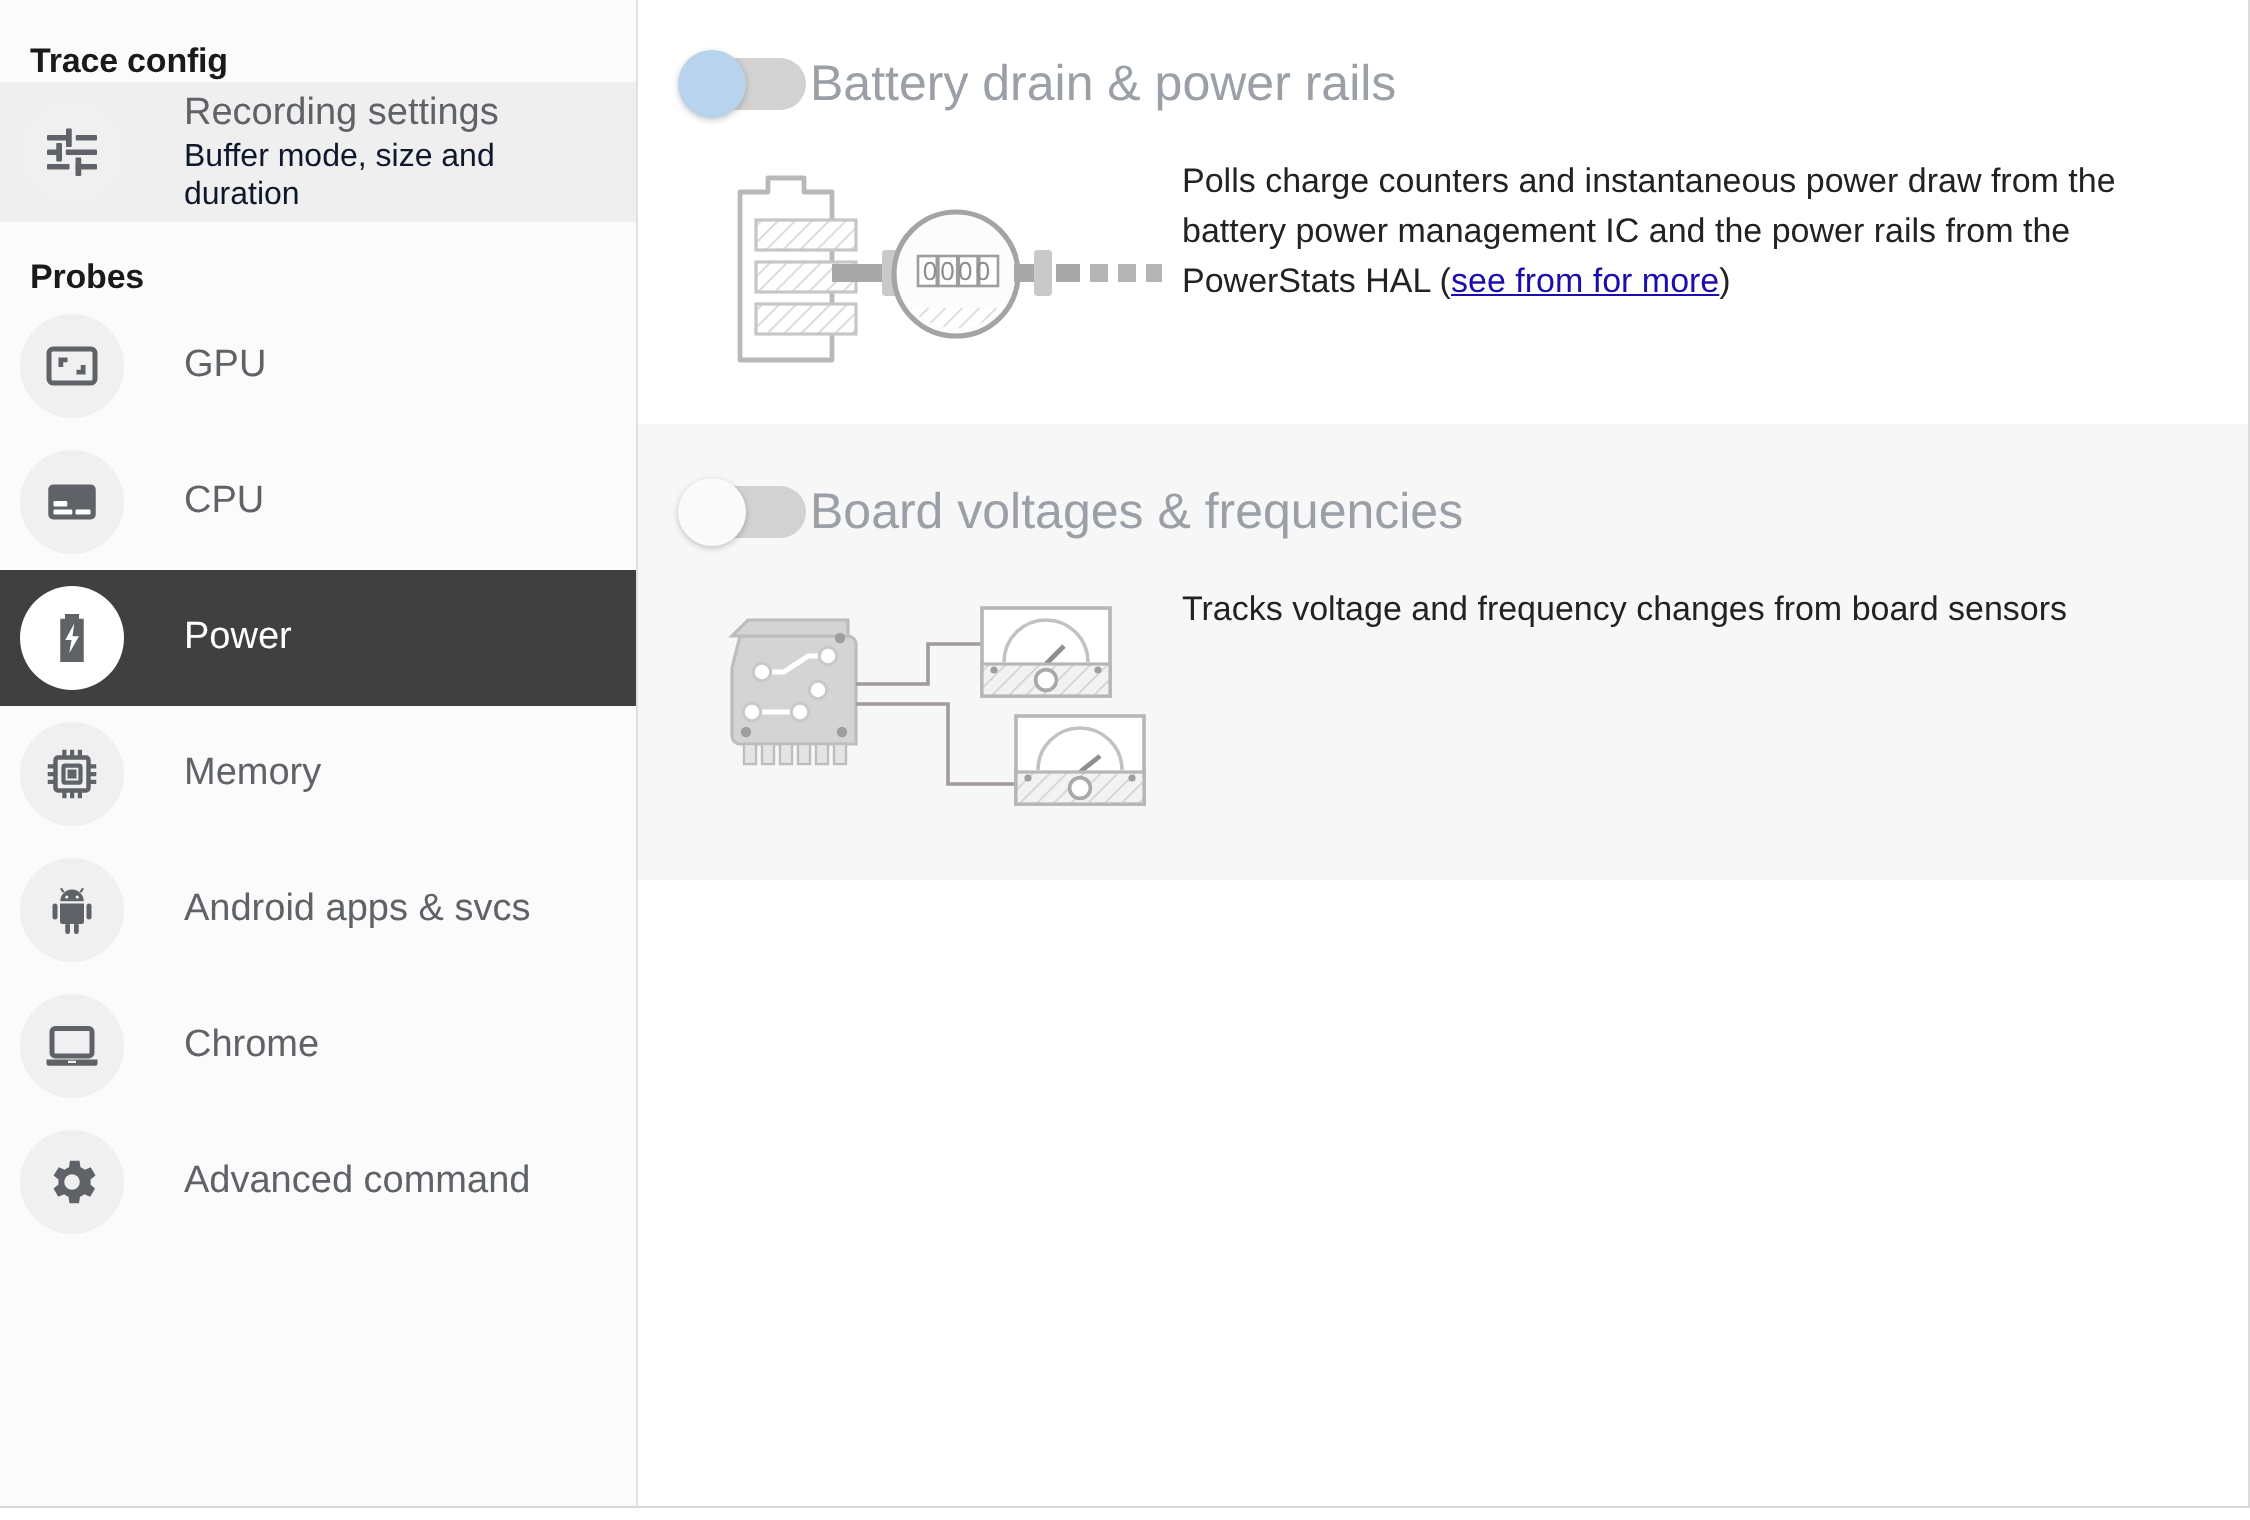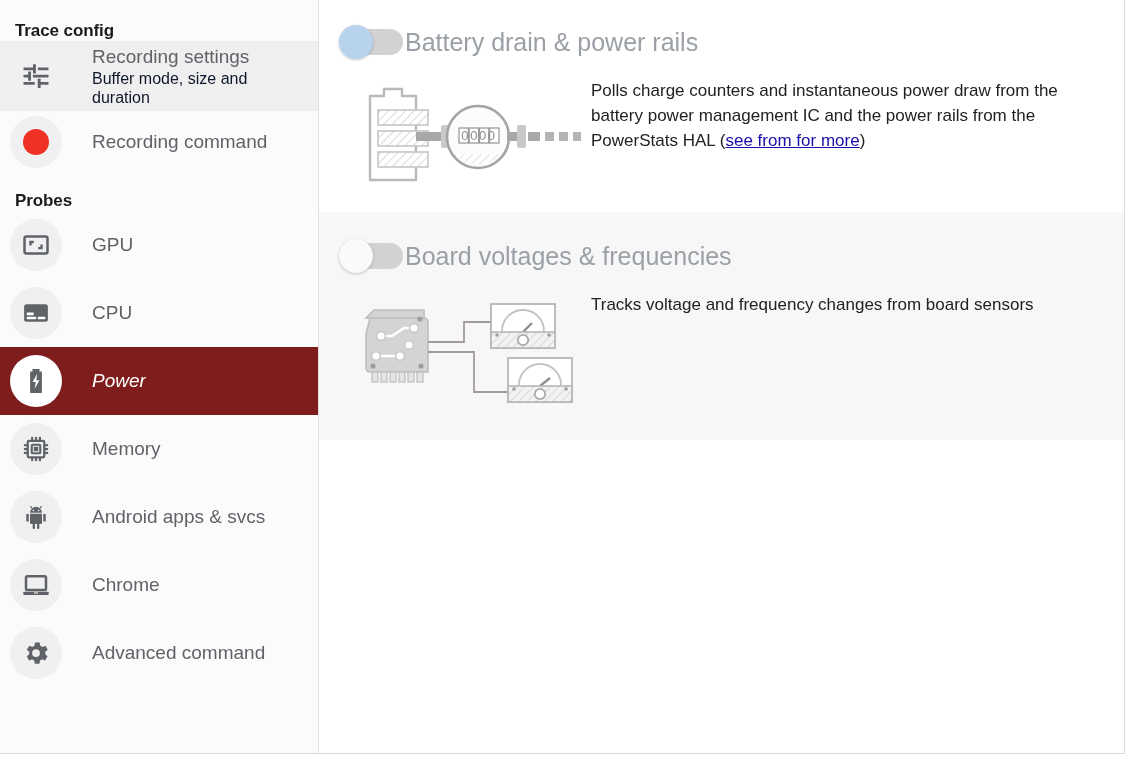--- a/index.html
+++ b/index.html
@@ -40,21 +40,21 @@
   .nav-item {
     position: relative;
     display: flex;
     align-items: center;
     height: 68px;
     padding-left: 10px;
     cursor: pointer;
     gap: 16px;
   }
   .nav-item.hovered { background: #efefef; }
-  .nav-item.active { background: #7f1d1d; font-style: italic; }
+  .nav-item.active { background: #404040; }
 
   .nav-icon-wrap {
     flex: 0 0 52px;
     width: 52px; height: 52px;
     border-radius: 50%;
     background: #f0f0f0;
     display: flex;
     align-items: center;
     justify-content: center;
   }
@@ -175,28 +175,20 @@
             <rect x="13.4" y="14.2" width="2.3" height="7.4" rx="0.4"></rect>
           </g>
         </svg>
       </span>
       <span class="nav-text">
         <span class="nav-label" style="display:block;color:#5f6368;">Recording settings</span>
         <span class="nav-sub" style="display:block;">Buffer mode, size and duration</span>
       </span>
     </div>
 
-    <div class="nav-item" style="height:62px;">
-      <span class="nav-icon-wrap">
-        <span class="red-dot"></span>
-      </span>
-      <span class="nav-text">
-        <span class="nav-label">Recording command</span>
-      </span>
-    </div>
 
     <div class="section-title title-probes">Probes</div>
 
     <div class="nav-item">
       <span class="nav-icon-wrap">
         <svg width="30" height="30" viewBox="0 0 24 24" aria-hidden="true">
           <rect x="2.8" y="5.2" width="18.4" height="13.6" rx="1.6" fill="none" stroke="#5f6368" stroke-width="2"></rect>
           <path d="M6.6 8.6h3.6v1.9H8.5v1.9H6.6z" fill="#5f6368"></path>
           <path d="M17.4 15.4h-3.6v-1.9h1.7v-1.9h1.9z" fill="#5f6368"></path>
         </svg>

